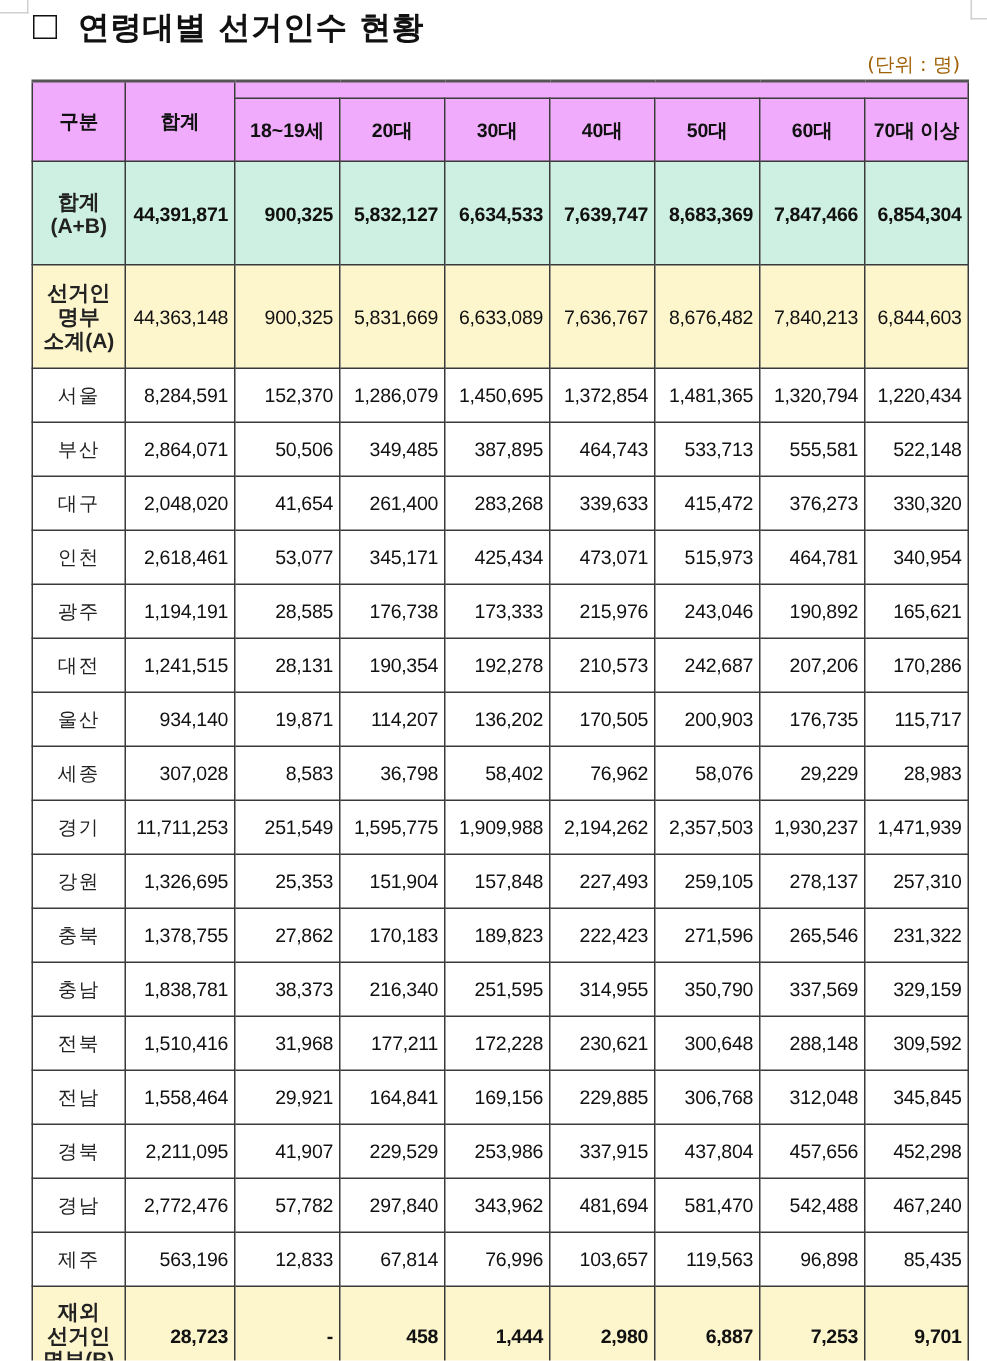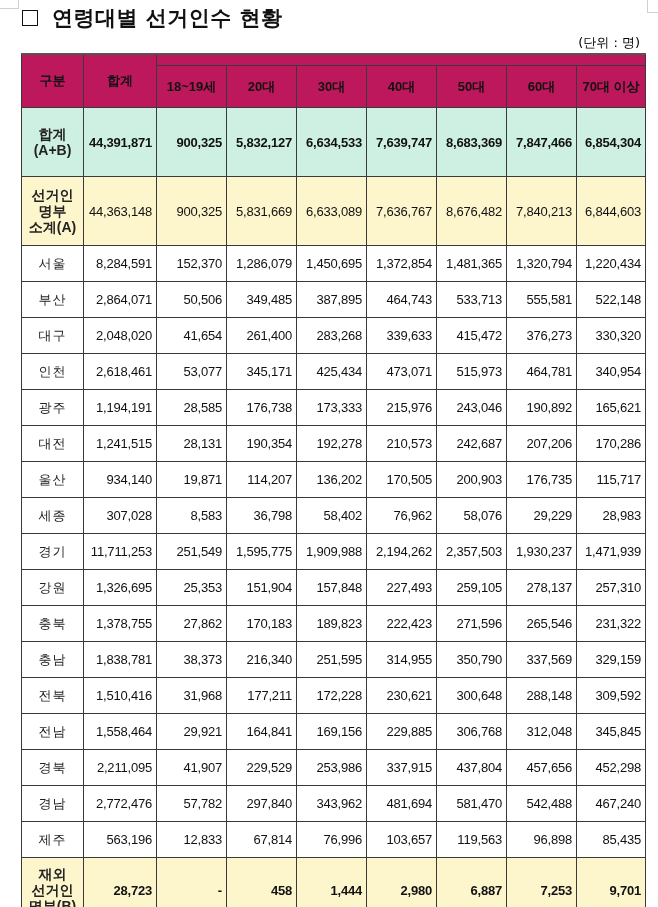--- a/index.html
+++ b/index.html
@@ -17,32 +17,32 @@
     }
     .title {
       position: absolute; left: 22px; top: 4px;
       font-size: 21px; font-weight: bold; letter-spacing: 0.5px;
       display: flex; align-items: center; gap: 14px;
     }
     .title .box-icon {
       display: inline-block; width: 14px; height: 14px; border: 1.5px solid #111;
     }
     .unit {
-      position: absolute; right: 18px; top: 34px; font-size: 13px; color: #000000;
+      position: absolute; right: 18px; top: 34px; font-size: 13px; color: #a16207;
     }
     table.grid {
       position: absolute; left: 21px; top: 53px;
       border-collapse: collapse; table-layout: fixed; width: 624px;
       font-family: "Liberation Sans", "DejaVu Sans", sans-serif;
     }
     table.grid td, table.grid th {
       border: 1px solid #3a3a3a; padding: 0 4px; font-size: 13px;
     }
     table.grid thead tr.top-border th { border-top: 2px solid #555; }
-    th { background: #be185d; font-weight: bold; text-align: center; }
+    th { background: #f0abfc; font-weight: bold; text-align: center; }
     th.label-col { font-size: 14px; }
     .age-spacer { height: 10px; border-bottom: none !important; }
     .age-head { height: 40px; border-top: 1px solid #3a3a3a; font-size: 12.5px; }
     td.num { text-align: right; white-space: nowrap; letter-spacing: -0.2px; }
     td.rowlabel { text-align: center; font-size: 15px; letter-spacing: 1px; color: #222; }
     tr.body-row td { height: 35px; background: #ffffff; }
     tr.total-row td { background: #cdf0e2; font-weight: bold; height: 68px; }
     tr.subtotal-row td { background: #fdf6cc; font-weight: normal; height: 68px; }
     tr.overseas-row td { background: #fdf6cc; font-weight: bold; height: 64px; }
     td.rowlabel.bold { font-weight: bold; font-size: 14px; line-height: 16px; letter-spacing: 0; }

